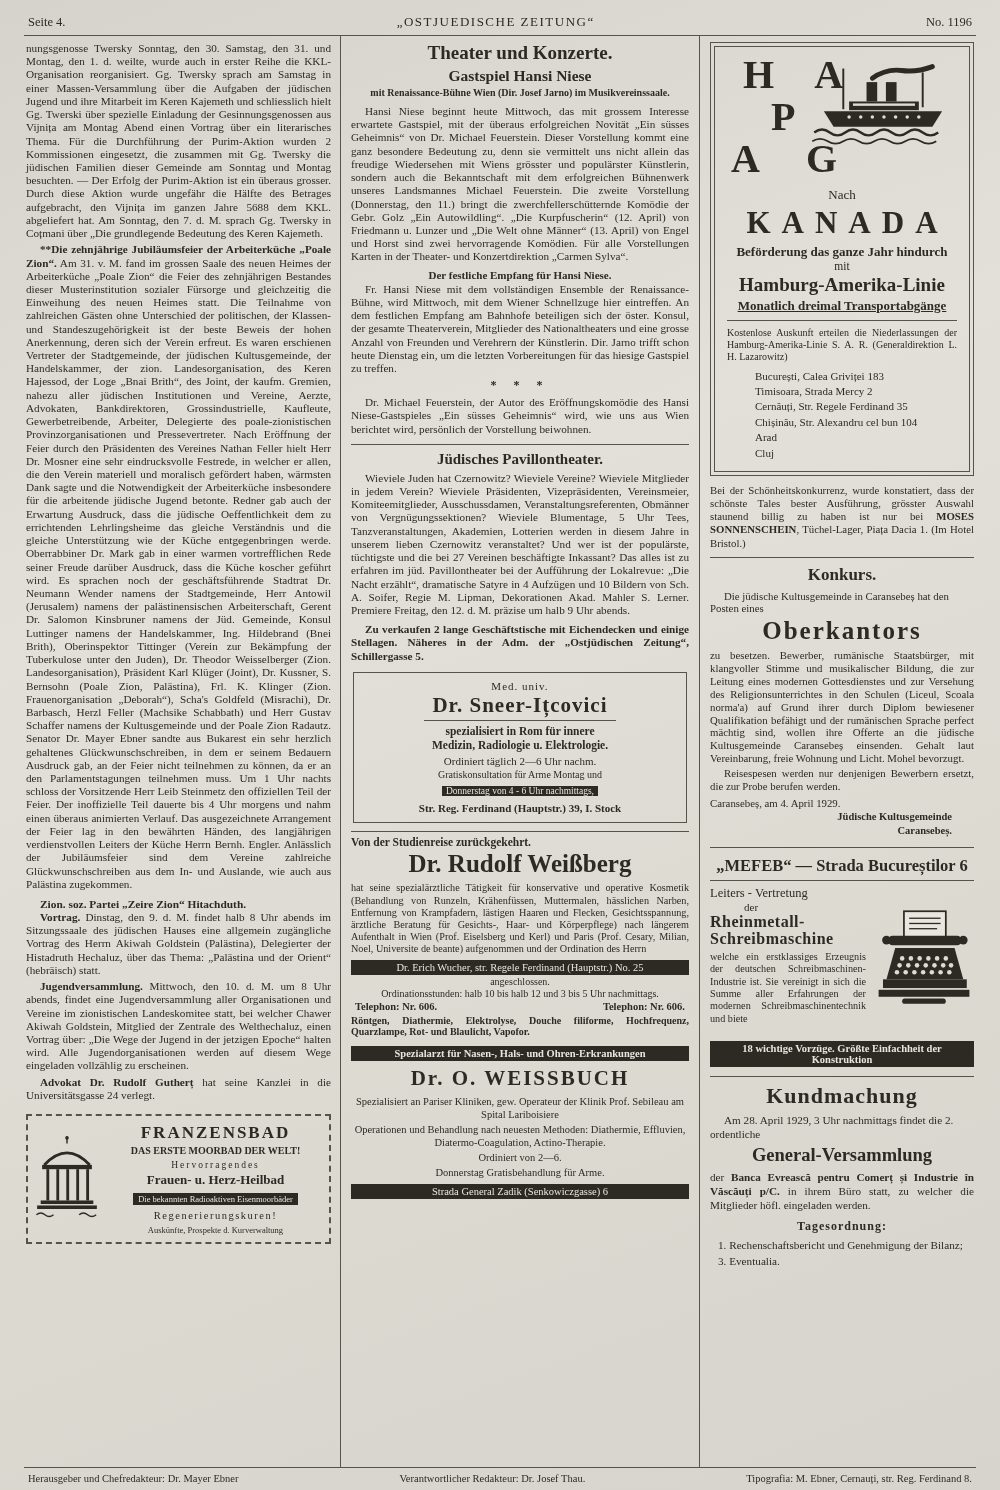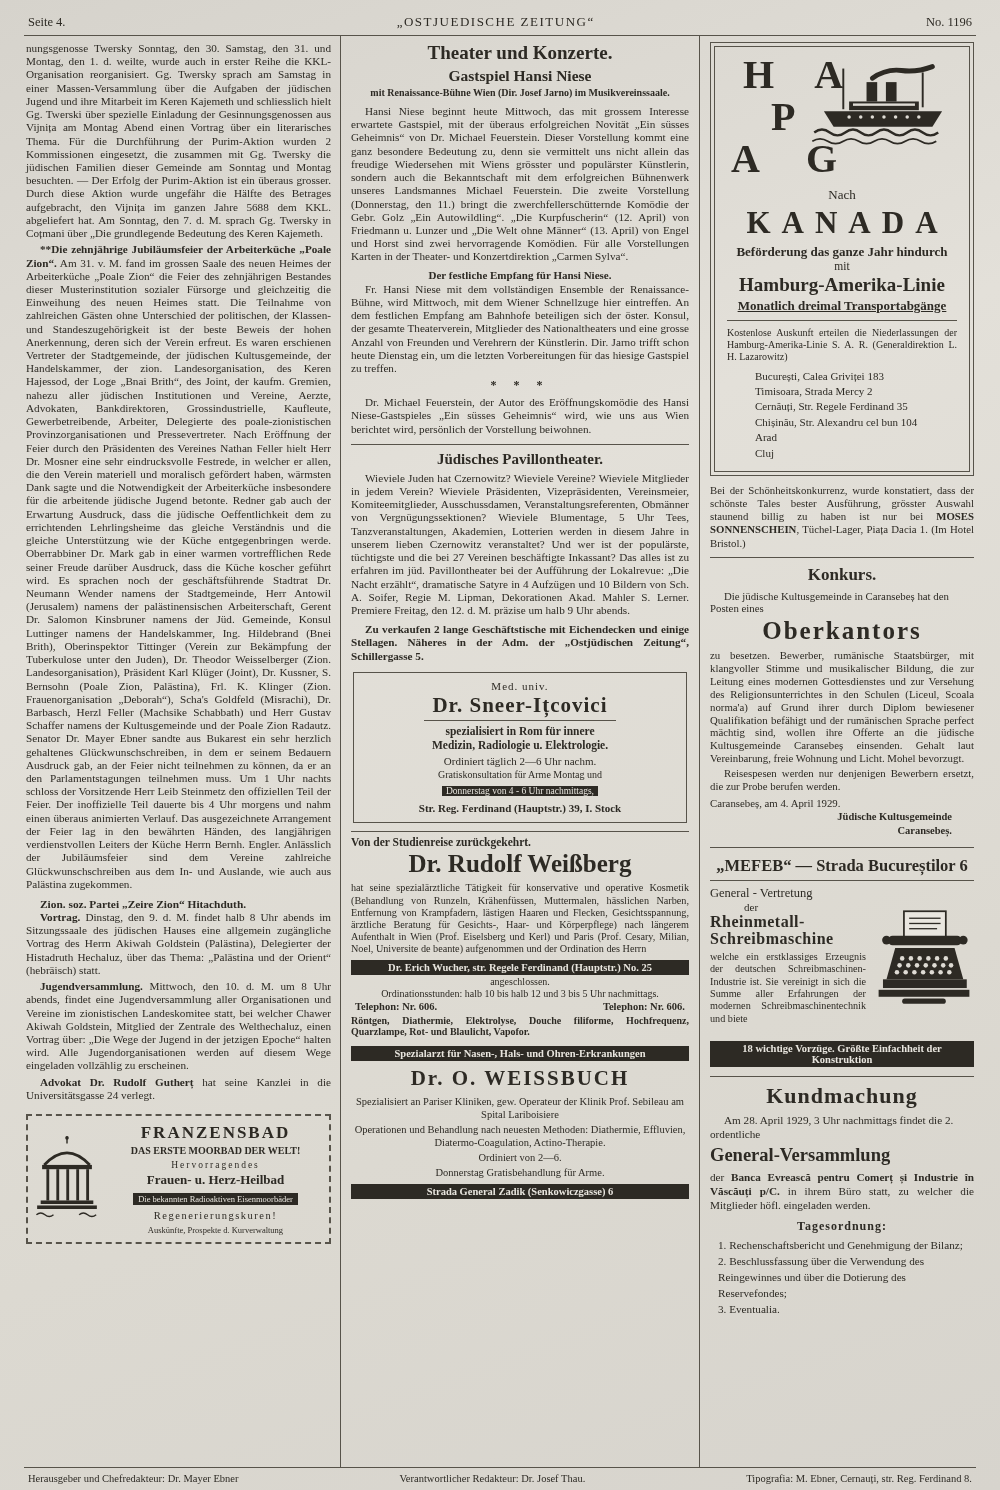--- a/index.html
+++ b/index.html
@@ -56,21 +56,21 @@
   .sneer-name{font-size:21px;font-weight:700;letter-spacing:1px;border-bottom:1.5px solid var(--rule);display:inline-block;padding:0 8px 2px;margin:1px 0 4px;}
   .sneer-l1{font-size:11.5px;font-weight:700;line-height:1.2;}
   .sneer-l3{font-size:11px;margin-top:3px;}
   .sneer-l4{font-size:10px;margin-top:2px;}
   .sneer-inverse{display:inline-block;background:var(--ink);color:#e9e6df;padding:0 4px;font-size:9.5px;}
   .sneer-l6{font-size:11px;font-weight:700;margin-top:4px;}
   .weissberg{margin-top:6px;border-top:1px solid var(--rule);padding-top:4px;}
   .wb-kicker{font-weight:700;font-size:11.5px;margin:0;}
   .wb-name{font-size:25px;font-weight:700;text-align:center;margin:2px 0 4px;}
   .wb-body{font-size:10.2px;line-height:1.18;text-align:justify;margin:0;}
-  .inverse-line{display:block;background:var(--ink);color:#e9e6df;font-weight:700;font-size:10.5px;text-align:center;padding:2px 3px;margin:5px 0 1px;}
+  .inverse-line{display:block;background:var(--ink);color:#e9e6df;font-weight:400;font-size:10.5px;text-align:center;padding:2px 3px;margin:5px 0 1px;}
   .wb-small{font-size:10px;text-align:center;margin:1px 0;}
   .phones{display:flex;justify-content:space-between;font-weight:700;font-size:10.5px;margin-top:2px;padding:0 4px;}
   .treatments{font-size:10px;font-weight:700;text-align:justify;margin:3px 0 0;}
   .weissbuch{margin-top:9px;}
   .wbu-kicker{background:var(--ink);color:#e9e6df;font-weight:700;font-size:10.5px;text-align:center;padding:2px 3px;}
   .wbu-name{font-size:21px;font-weight:700;text-align:center;letter-spacing:2px;margin:5px 0 4px;}
   .wbu-l{font-size:10.5px;text-align:center;margin:2px 0;line-height:1.25;}
   
   .hapag{border:1.5px solid var(--rule);padding:3px;margin:0 0 8px;}
   .hapag-inner{border:1px solid var(--rule);padding:8px 12px 10px;}
@@ -106,21 +106,21 @@
   .mef-left{flex:1;}
   .mef-sub1{font-size:12.5px;}
   .mef-sub2{font-size:11px;margin-left:34px;}
   .mef-brand{font-size:16px;font-weight:700;letter-spacing:0.5px;line-height:1.1;}
   .mef-body{font-size:10.2px;line-height:1.22;text-align:justify;margin-top:3px;}
   .mef-art{flex:0 0 100px;display:flex;align-items:center;justify-content:center;}
   .mef-highlight{display:block;background:var(--ink);color:#e9e6df;font-weight:700;font-size:10.5px;text-align:center;padding:2px 3px;margin-top:5px;}
   .kund{border-top:1.5px solid var(--rule);margin-top:9px;padding-top:6px;}
   .kund-title{text-align:center;font-size:22px;font-weight:700;letter-spacing:1px;margin:0 0 4px;}
   .kund-intro{font-size:11.2px;text-indent:14px;margin:0;line-height:1.25;}
-  .kund-gv{text-align:left;font-size:18.5px;font-weight:700;margin:4px 0;}
+  .kund-gv{text-align:center;font-size:18.5px;font-weight:700;margin:4px 0;}
   .kund-body{font-size:11.2px;line-height:1.28;text-align:justify;margin:0;}
   .kund-tag{font-weight:700;font-size:12px;text-align:center;letter-spacing:1px;margin:6px 0 3px;}
   .kund-items{margin:0;padding:0 0 0 8px;font-size:11.2px;line-height:1.45;list-style:none;}
   
   .pfooter{border-top:1.6px solid var(--rule);display:flex;justify-content:space-between;font-size:10.5px;padding:5px 4px 0;}
 </style>
 </head>
 <body>
 
 <div class="page">
@@ -290,21 +290,21 @@
         <div class="kon-sig">
           <div>Jüdische Kultusgemeinde</div>
           <div>Caransebeș.</div>
         </div>
       </div>
 
       <div class="mefeb">
         <div class="mef-header">„MEFEB“ — Strada Bucureștilor 6</div>
         <div class="mef-flex">
           <div class="mef-left">
-            <div class="mef-sub1">General - Vertretung</div>
+            <div class="mef-sub1">Leiters - Vertretung</div>
             <div class="mef-sub2">der</div>
             <div class="mef-brand">Rheinmetall-</div>
             <div class="mef-brand">Schreibmaschine</div>
             <p class="mef-body">welche ein erstklassiges Erzeugnis der deutschen Schreibmaschinen-Industrie ist. Sie vereinigt in sich die Summe aller Erfahrungen der modernen Schreibmaschinentechnik und biete</p>
           </div>
           <span class="mef-art">
             <svg width="96" height="112" viewBox="0 0 110 122" aria-hidden="true">
               <rect x="32" y="4" width="48" height="30" fill="#e9e6df" stroke="#2d2a24" stroke-width="2"></rect>
               <line x1="38" y1="12" x2="74" y2="12" stroke="#2d2a24" stroke-width="1.5"></line>
               <line x1="38" y1="18" x2="74" y2="18" stroke="#2d2a24" stroke-width="1.5"></line>
@@ -343,21 +343,20 @@
       </div>
 
       <div class="kund">
         <h3 class="kund-title">Kundmachung</h3>
         <p class="kund-intro">Am 28. April 1929, 3 Uhr nachmittags findet die 2. ordentliche</p>
         <div class="kund-gv">General-Versammlung</div>
         <p class="kund-body"><span>der </span><span class="bold">Banca Evrească pentru Comerț și Industrie în Văscăuți p/C.</span><span> in ihrem Büro statt, zu welcher die Mitglieder höfl. eingeladen werden.</span></p>
         <div class="kund-tag">Tagesordnung:</div>
         <ul class="kund-items">
           <li>1. Rechenschaftsbericht und Genehmigung der Bilanz;</li>
-          <li>2. Beschlussfassung über die Verwendung des Reingewinnes und über die Dotierung des Reservefondes;</li>
           <li>3. Eventualia.</li>
         </ul>
       </div>
 
     </section>
   </div>
 
   <footer class="pfooter">
     <span>Herausgeber und Chefredakteur: Dr. Mayer Ebner</span>
     <span>Verantwortlicher Redakteur: Dr. Josef Thau.</span>

